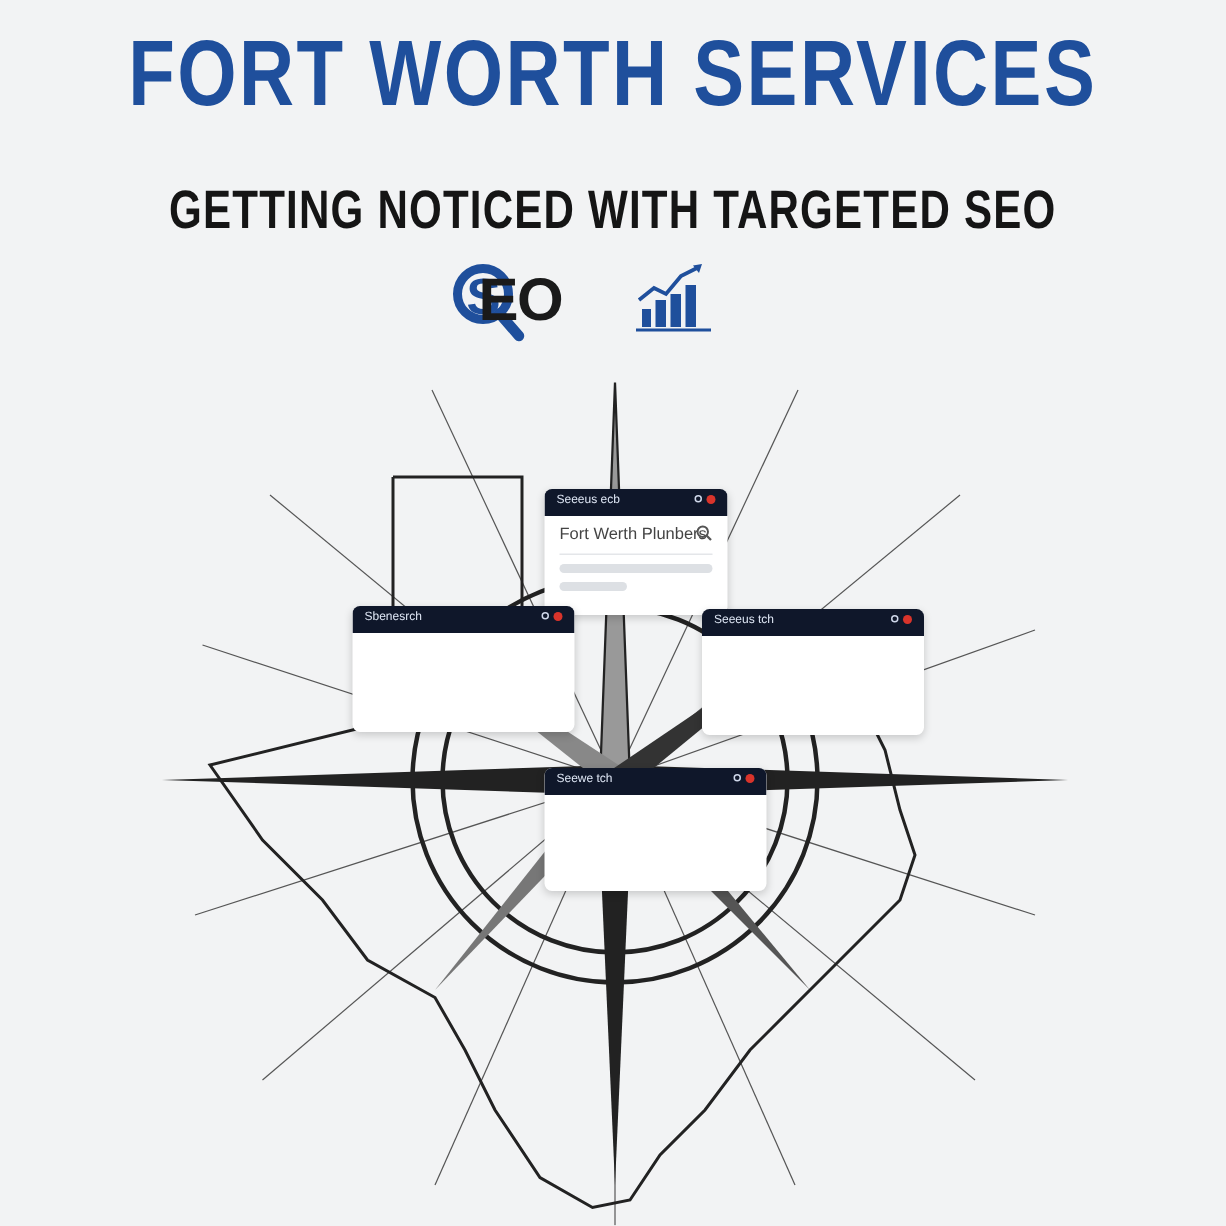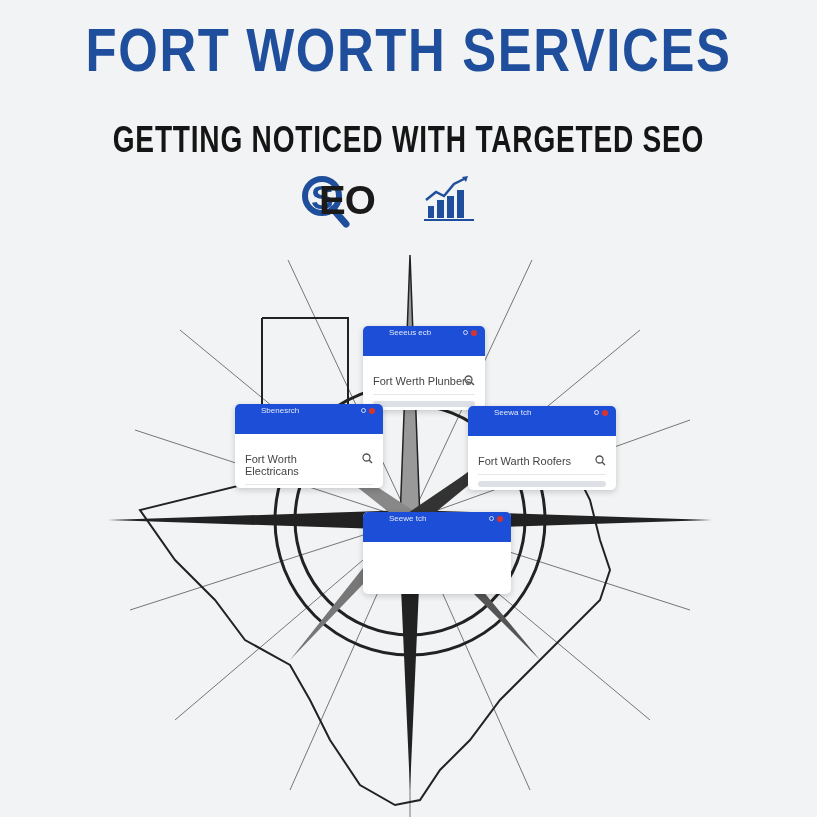--- a/index.html
+++ b/index.html
@@ -3,25 +3,25 @@
   <meta charset="utf-8">
   <style>
     html, body { margin:0; padding:0; }
     body { width:817px; height:817px; background:#f2f3f4; position:relative; overflow:hidden; font-family:"Liberation Sans", sans-serif; }
     .title { position:absolute; left:0; width:817px; top:14px; text-align:center; font-family:"Liberation Sans", sans-serif; font-weight:bold; font-size:62px; line-height:72px; color:#1f4f9c; transform:scaleX(0.82); transform-origin:center; letter-spacing:2px; }
     .subtitle { position:absolute; left:0; width:817px; top:118px; text-align:center; font-weight:bold; font-size:36px; line-height:44px; color:#151515; transform:scaleX(0.78); transform-origin:center; letter-spacing:1px; }
     .logo { position:absolute; left:300px; top:172px; width:190px; height:64px; }
     .logo-text { position:absolute; left:19px; top:6px; font-weight:bold; font-size:40px; color:#1a1a1a; letter-spacing:-1px; }
     .graphic { position:absolute; left:0; top:230px; width:817px; height:587px; }
     .card { position:absolute; background:#fff; border-radius:5px; box-shadow:0 2px 6px rgba(0,0,0,0.18); overflow:hidden; }
-    .card-bar { height:30px; background:#1d4ed8; color:#dfe7f5; font-size:8px; line-height:14px; padding-left:26px; position:relative; }
+    .card-bar { height:18px; background:#0f172a; color:#dfe7f5; font-size:8px; line-height:14px; padding-left:8px; position:relative; }
     .dots { position:absolute; right:8px; top:4px; display:flex; gap:3px; }
     .dot-o { width:5px; height:5px; border:1px solid #cfd8ea; border-radius:50%; box-sizing:border-box; }
     .dot-r { width:6px; height:6px; background:#d9342b; border-radius:50%; }
-    .card-body { padding:6px 10px 0 10px; position:relative;margin-top:13px; }
+    .card-body { padding:6px 10px 0 10px; position:relative; }
     .card-q { font-size:11px; line-height:12px; color:#444; width:100px; }
     .card-search { position:absolute; right:10px; top:6px; }
     .card-sep { height:1px; background:#e4e6e9; margin:7px 0 6px 0; }
     .bar1 { height:6px; background:#dde0e4; border-radius:3px; margin-bottom:6px; }
     .bar2 { height:6px; width:45px; background:#dde0e4; border-radius:3px; }
   </style>
 </head>
 <body>
 
 <div class="title">FORT WORTH SERVICES</div>
@@ -95,49 +95,29 @@
 </div>
 
 <div class="card" style="left:235px;top:404px;width:148px;height:84px">
   <div class="card-bar">
     <span>Sbenesrch</span>
     <div class="dots">
         <span class="dot-o"></span>
         <span class="dot-r"></span>
       </div>
   </div>
-  <div class="card-body">
-    <div class="card-q">Fort Worth Electricans</div>
-    <svg class="card-search" width="11" height="11">
-        <circle cx="4.5" cy="4.5" r="3.5" fill="none" stroke="#555" stroke-width="1.3"></circle>
-        <line x1="7" y1="7" x2="10" y2="10" stroke="#555" stroke-width="1.5"></line>
-      </svg>
-    <div class="card-sep"></div>
-      <div class="bar1"></div>
-      <div class="bar2"></div>
-  </div>
 </div>
 
 <div class="card" style="left:468px;top:406px;width:148px;height:84px">
   <div class="card-bar">
-    <span>Seewa tch</span>
+    <span>Seeeus tch</span>
     <div class="dots">
         <span class="dot-o"></span>
         <span class="dot-r"></span>
       </div>
-  </div>
-  <div class="card-body">
-    <div class="card-q">Fort Warth Roofers</div>
-    <svg class="card-search" width="11" height="11">
-        <circle cx="4.5" cy="4.5" r="3.5" fill="none" stroke="#555" stroke-width="1.3"></circle>
-        <line x1="7" y1="7" x2="10" y2="10" stroke="#555" stroke-width="1.5"></line>
-      </svg>
-    <div class="card-sep"></div>
-      <div class="bar1"></div>
-      <div class="bar2"></div>
   </div>
 </div>
 
 <div class="card" style="left:363px;top:512px;width:148px;height:82px">
   <div class="card-bar">
     <span>Seewe tch</span>
     <div class="dots">
         <span class="dot-o"></span>
         <span class="dot-r"></span>
       </div>

